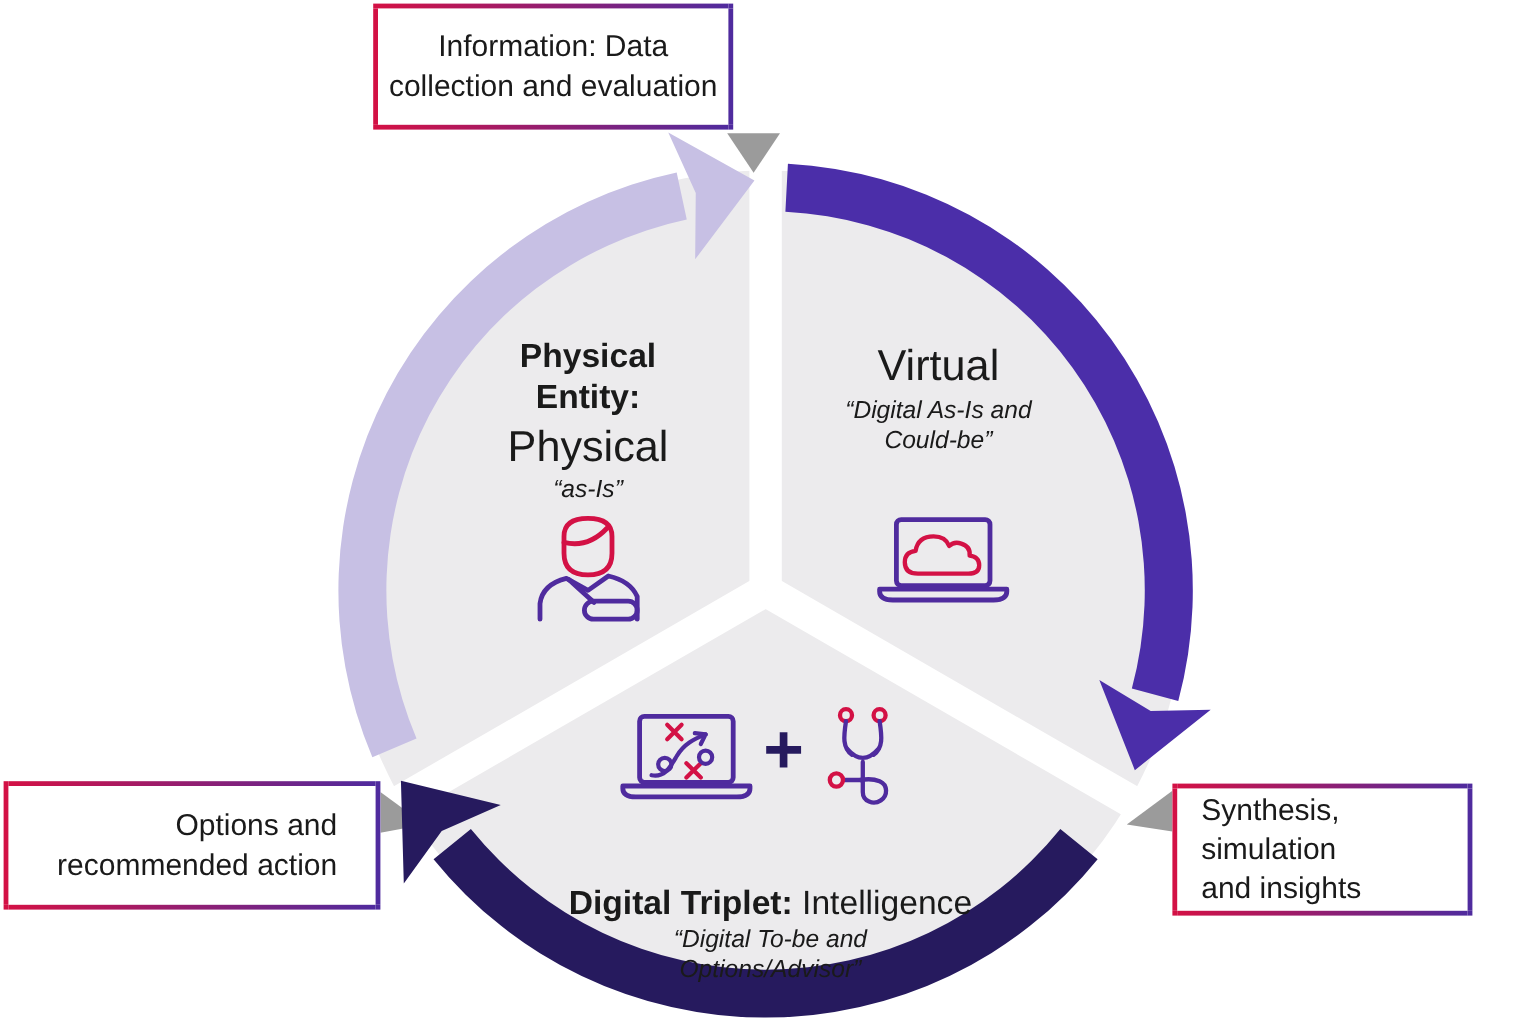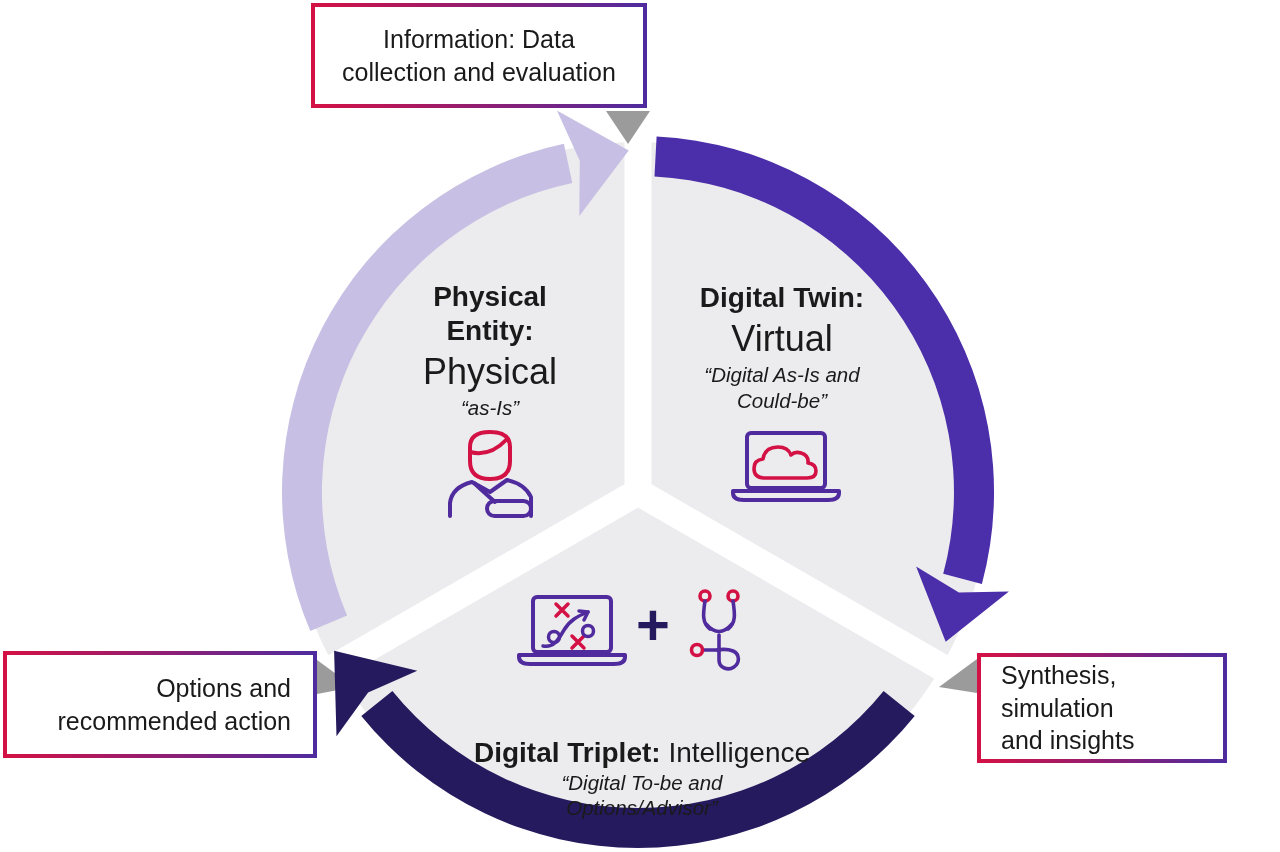--- a/index.html
+++ b/index.html
@@ -17,22 +17,22 @@
   .arc-purple{fill:var(--c-arc_purple,#4B2EA9);}
   .arc-navy{fill:var(--c-arc_navy,#261A5E);}
 
   .box{
     position:absolute;box-sizing:border-box;background:#fff;
     border:4px solid;
     border-image:linear-gradient(90deg,var(--c-crimson,#D31145),var(--c-purple,#4F2B9E)) 1;
     font-size:25px;line-height:1.3;white-space:pre-line;
     display:flex;align-items:center;
   }
-  #box-top{left:311px;top:3px;width:336px;height:105px;justify-content:center;text-align:center;}
-  #box-left{left:3px;top:651px;width:314px;height:107px;justify-content:flex-end;text-align:right;padding-right:22px;}
+  #box-top{left:311px;top:3px;width:300px;height:105px;justify-content:center;text-align:center;}
+  #box-left{left:3px;top:651px;width:314px;height:107px;justify-content:flex-end;text-align:right;padding-right:32px;}
   #box-right{left:977px;top:653px;width:250px;height:110px;justify-content:flex-start;text-align:left;padding-left:20px;}
 
   .seg{position:absolute;text-align:center;}
   .seg-title{font-weight:bold;font-size:28px;line-height:1.21;white-space:pre-line;}
   .seg-sub{font-size:36px;line-height:1.32;}
   .seg-quote{font-style:italic;font-size:20.5px;line-height:1.26;white-space:pre-line;}
   #seg-physical{left:385px;top:280px;width:210px;}
   #seg-twin{left:662px;top:281px;width:240px;}
   #seg-triplet{left:420px;top:688px;width:444px;}
   .seg-titleline{font-size:28px;line-height:1.2;margin-top:48px;}
@@ -92,21 +92,20 @@
 </div>
 <svg class="icon" style="left:445px;top:427px;" width="92" height="94" viewBox="0 0 92 94">
   <path class="stroke-red" stroke-width="4" d="M25,34 L25,20 Q25,5 45,5 Q65,5 65,20 L65,34 Q65,52 45,52 Q25,52 25,34 Z"></path>
   <path class="stroke-red" stroke-width="4" d="M25,25 Q45,30 61,13"></path>
   <path class="stroke-purple" stroke-width="4" d="M5,89 L5,76 Q7,60 27,55 L45,65 L62,53 Q80,57 86,70 L86,89"></path>
   <path class="stroke-purple" stroke-width="4" d="M29,56 Q42,68 50,75"></path>
   <rect class="stroke-purple" stroke-width="4" x="42" y="74" width="44" height="15" rx="7.5"></rect>
 </svg>
 
 <div class="seg" id="seg-twin">
-  <div class="seg-title">Digital Twin:</div>
   <div class="seg-sub">Virtual</div>
   <div class="seg-quote">“Digital As-Is and
 Could-be”</div>
 </div>
 <svg class="icon" style="left:730px;top:430px;" width="112" height="76" viewBox="0 0 112 76">
   <rect class="stroke-purple" stroke-width="4" x="17" y="3" width="78" height="55" rx="4"></rect>
   <path class="stroke-purple" stroke-width="4" d="M3,61 L109,61 L109,63 Q109,70 98,70 L14,70 Q3,70 3,63 Z"></path>
   <path class="stroke-red" stroke-width="3.6" d="M35,48 Q24,48 24,38.5 Q24,30 33,29 Q35,17 48,17 Q58,17 61,25 Q65,21 71,23 Q79,25.5 78,33 Q86,34 86,41 Q86,48 77,48 Z"></path>
 </svg>
 

